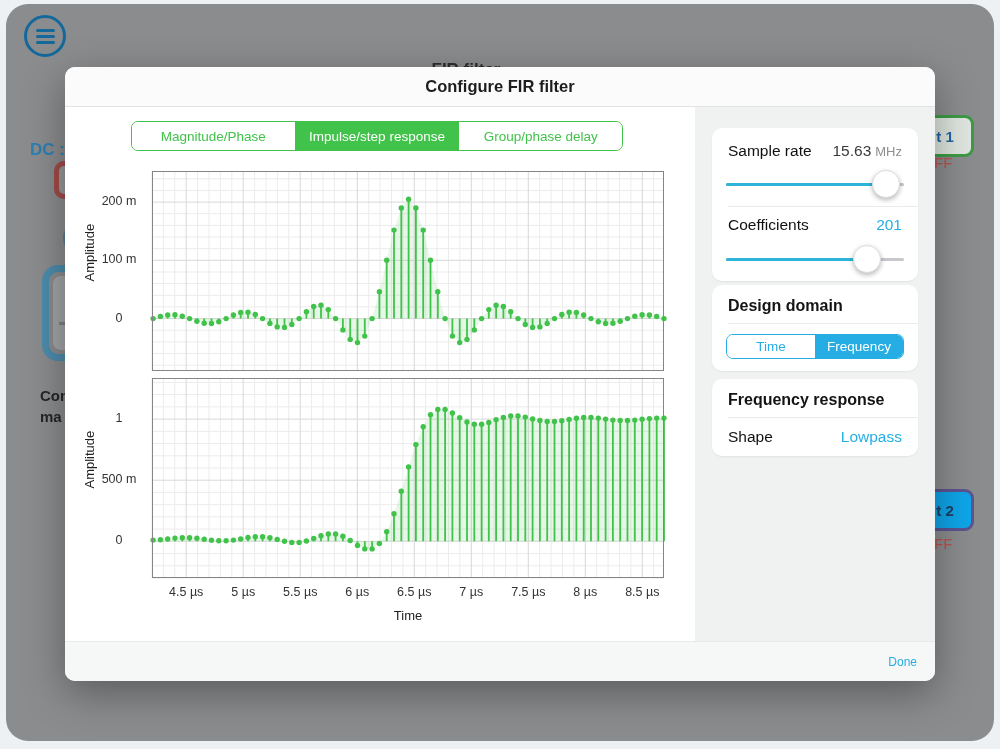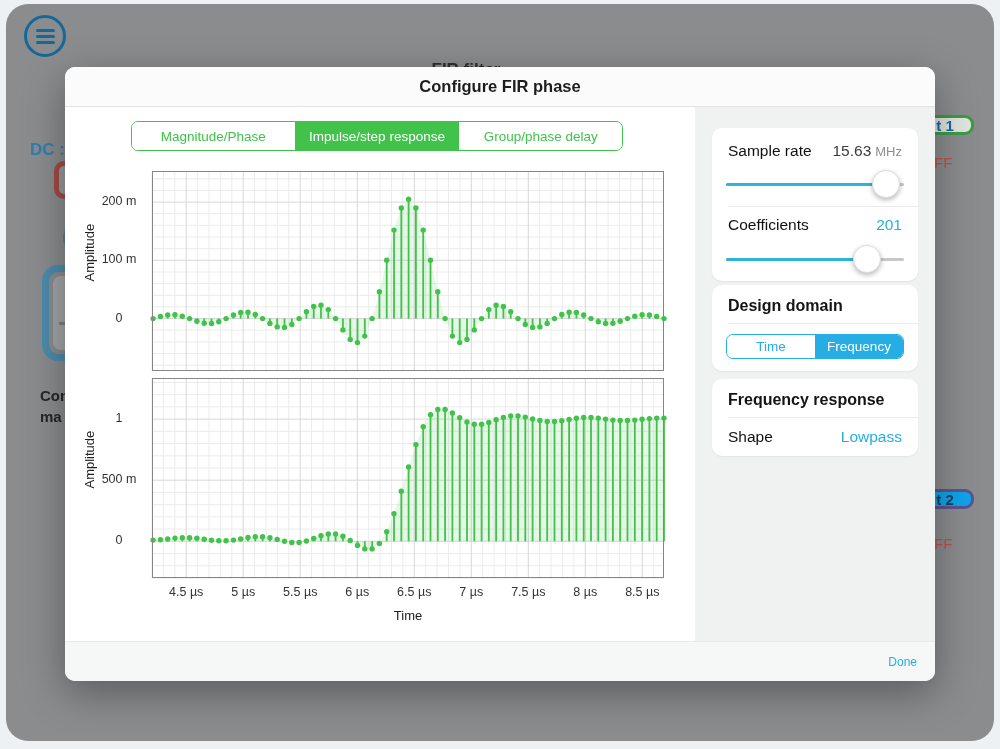--- a/index.html
+++ b/index.html
@@ -16,21 +16,21 @@
   .menu-btn i{display:block;width:19px;height:3px;border-radius:2px;background:var(--menu-blue);}
   .bg-title{position:absolute;left:360px;top:56px;width:200px;text-align:center;font-size:17px;font-weight:700;color:#2e2e2e;}
   .dc-label{position:absolute;left:24px;top:136px;font-size:17px;font-weight:600;color:#2d7fb5;}
   .red-box{position:absolute;left:48px;top:157px;width:36px;height:38px;border:5px solid var(--dark-red);border-radius:10px;background:#97999b;}
   .arc{position:absolute;left:57px;top:217px;width:34px;height:34px;border:3px solid #567e9b;border-radius:50%;}
   .blue-box{position:absolute;left:36px;top:261px;width:48px;height:96px;border:7px solid var(--steel-blue);border-radius:16px;background:#94969
 8;}
   .blue-inner{position:absolute;left:4px;top:4px;right:4px;bottom:4px;background:#a3a5a7;border-radius:8px;}
   .blue-dash{position:absolute;left:6px;top:46px;width:14px;height:2.5px;background:#7e8082;}
   .cm-label{position:absolute;left:34px;top:381px;font-size:15px;font-weight:600;color:#262626;line-height:21px;}
-  .out-box{position:absolute;width:58px;height:20px;border-radius:9px;display:flex;align-items:center;justify-content:center;font-size:15px;font-weight:700;}
+  .out-box{position:absolute;width:58px;height:42px;border-radius:9px;display:flex;align-items:center;justify-content:center;font-size:15px;font-weight:700;}
   .out1-box{left:910px;top:111px;border:3.5px solid #3e9b46;background:#dfe5df;color:var(--navy);}
   .out2-box{left:910px;top:485px;border:3.5px solid var(--purple);background:#0ea5e9;color:#1d3f63;}
   .off-label{position:absolute;font-size:15px;font-weight:400;color:var(--red);}
   .off1{left:928px;top:150px;} .off2{left:928px;top:531px;}
   
   .modal{position:absolute;left:65px;top:67px;width:870px;height:614px;border-radius:10px;background:#fff;box-shadow:0 12px 40px rgba(0,0,0,.35);}
   .modal-header{position:absolute;left:0;top:0;right:0;height:40px;background:#fbfbfb;border-bottom:1px solid #e3e3e3;border-radius:10px 10px 0 0;display:flex;align-items:center;justify-content:center;}
   .modal-title{font-size:16.5px;font-weight:600;color:#1d1d1f;}
   .right-panel{position:absolute;right:0;top:40px;width:240px;height:534px;background:#f0f1f1;}
   .card{position:absolute;left:17px;width:206px;background:#fff;border-radius:10px;box-shadow:0 1px 2px rgba(0,0,0,.06);}
@@ -94,21 +94,21 @@
       </div>
     <div class="off-label off1">FF</div>
     <div class="out-box out2-box">
         <span>t 2</span>
       </div>
     <div class="off-label off2">FF</div>
   </div>
 
   <div class="modal">
     <div class="modal-header">
-      <div class="modal-title">Configure FIR phase</div>
+      <div class="modal-title">Configure FIR filter</div>
     </div>
 
     <div class="tabbar">
       <button class="tab">Magnitude/Phase</button>
       <button class="tab on">Impulse/step response</button>
       <button class="tab">Group/phase delay</button>
     </div>
 
     <div class="axis-ylabel ylab-0">Amplitude</div>
     <div class="chart-mount chart-0">

